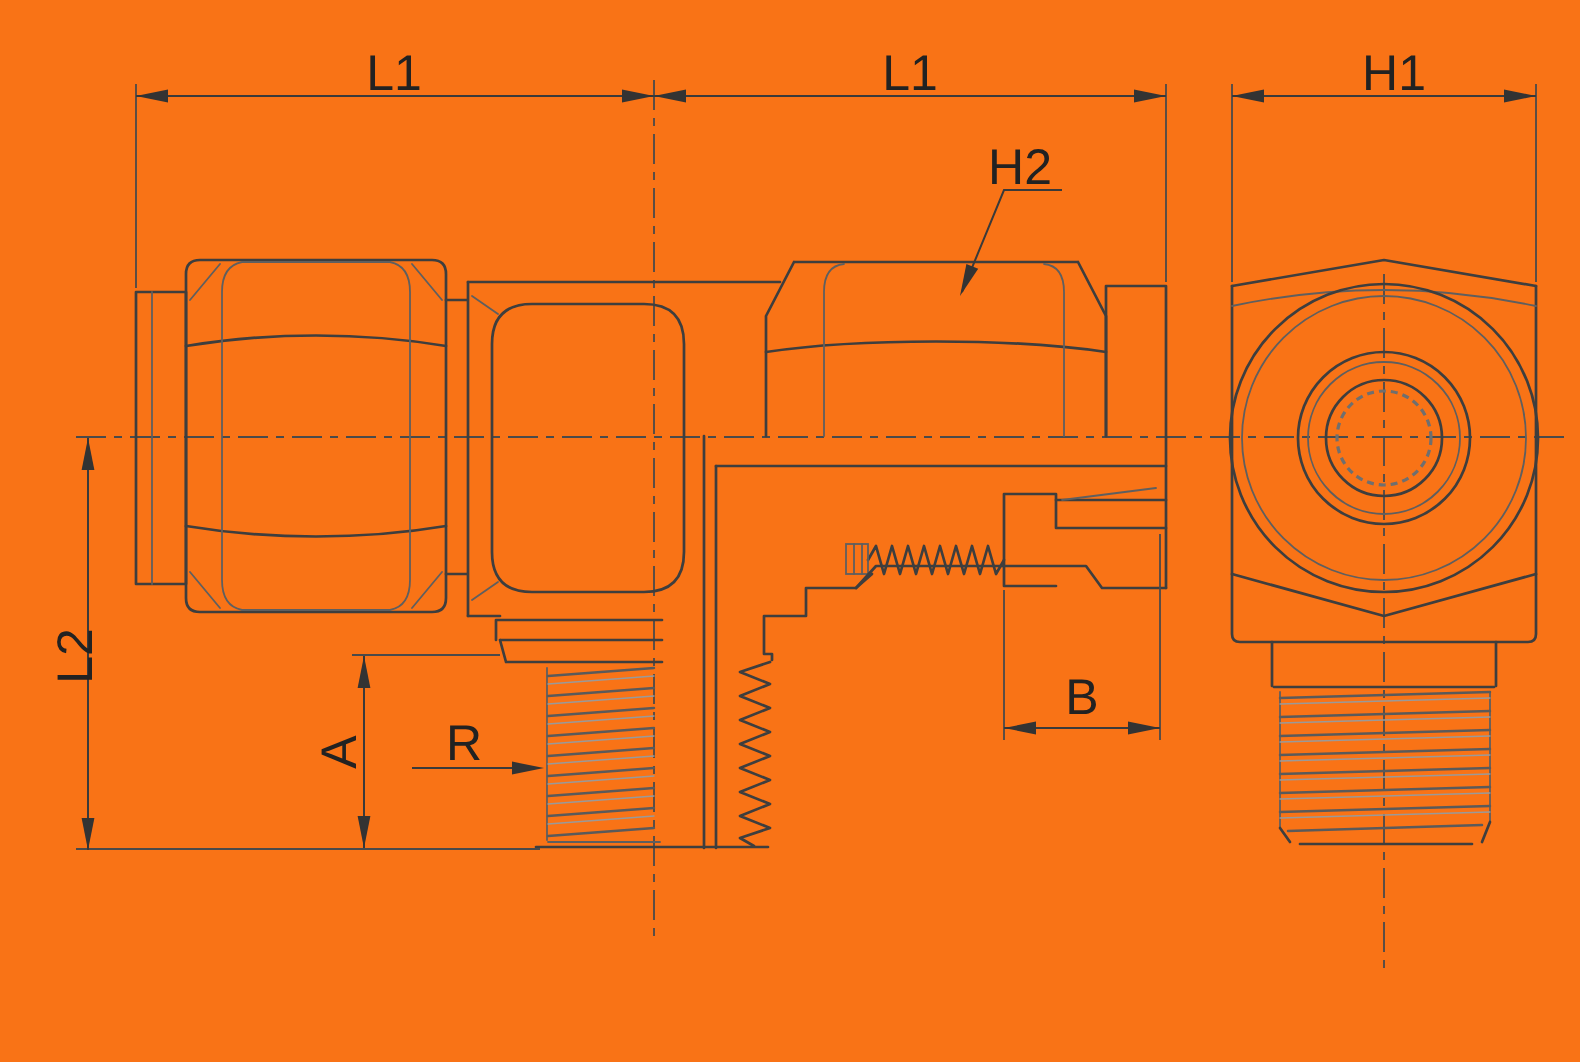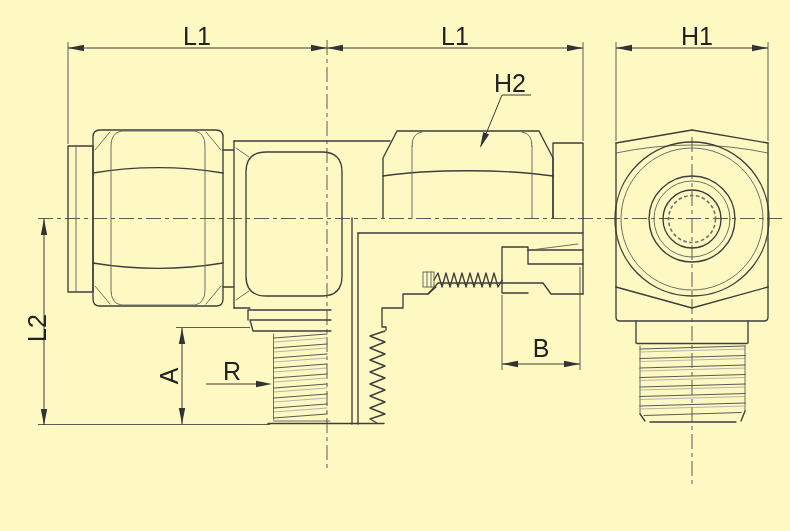--- a/index.html
+++ b/index.html
@@ -1,16 +1,16 @@
 <!DOCTYPE html>
 <html><head>
 <meta charset="utf-8">
 <style>
   html,body{margin:0;padding:0;background:#ffffff;}
-  .stage{width:790px;height:531px;background:#fef9c3;position:relative;font-family:"Liberation Sans",sans-serif;}
+  .stage{width:790px;height:531px;background:#f97316;position:relative;font-family:"Liberation Sans",sans-serif;}
   svg{display:block;}
   .outline{stroke:#3e3e3e;stroke-width:1.35;fill:none;stroke-linecap:round;stroke-linejoin:round;}
   .light{stroke:#5f5f5f;stroke-width:0.9;fill:none;stroke-linecap:round;}
   .thread-dark{stroke:#5a5a5a;stroke-width:1.25;fill:none;stroke-linecap:round;}
   .thread-light{stroke:#9a9a9a;stroke-width:0.7;fill:none;stroke-linecap:round;}
   .dim{stroke:#3a3a3a;stroke-width:1;fill:none;}
   .ext{stroke:#4a4a4a;stroke-width:0.9;fill:none;}
   .cline{stroke:#4a4a4a;stroke-width:0.9;fill:none;stroke-dasharray:15 4 4 4;}
   .arrow{fill:#333333;stroke:none;}
   .lbl{font-family:"Liberation Sans",sans-serif;font-size:25px;fill:#222222;}

